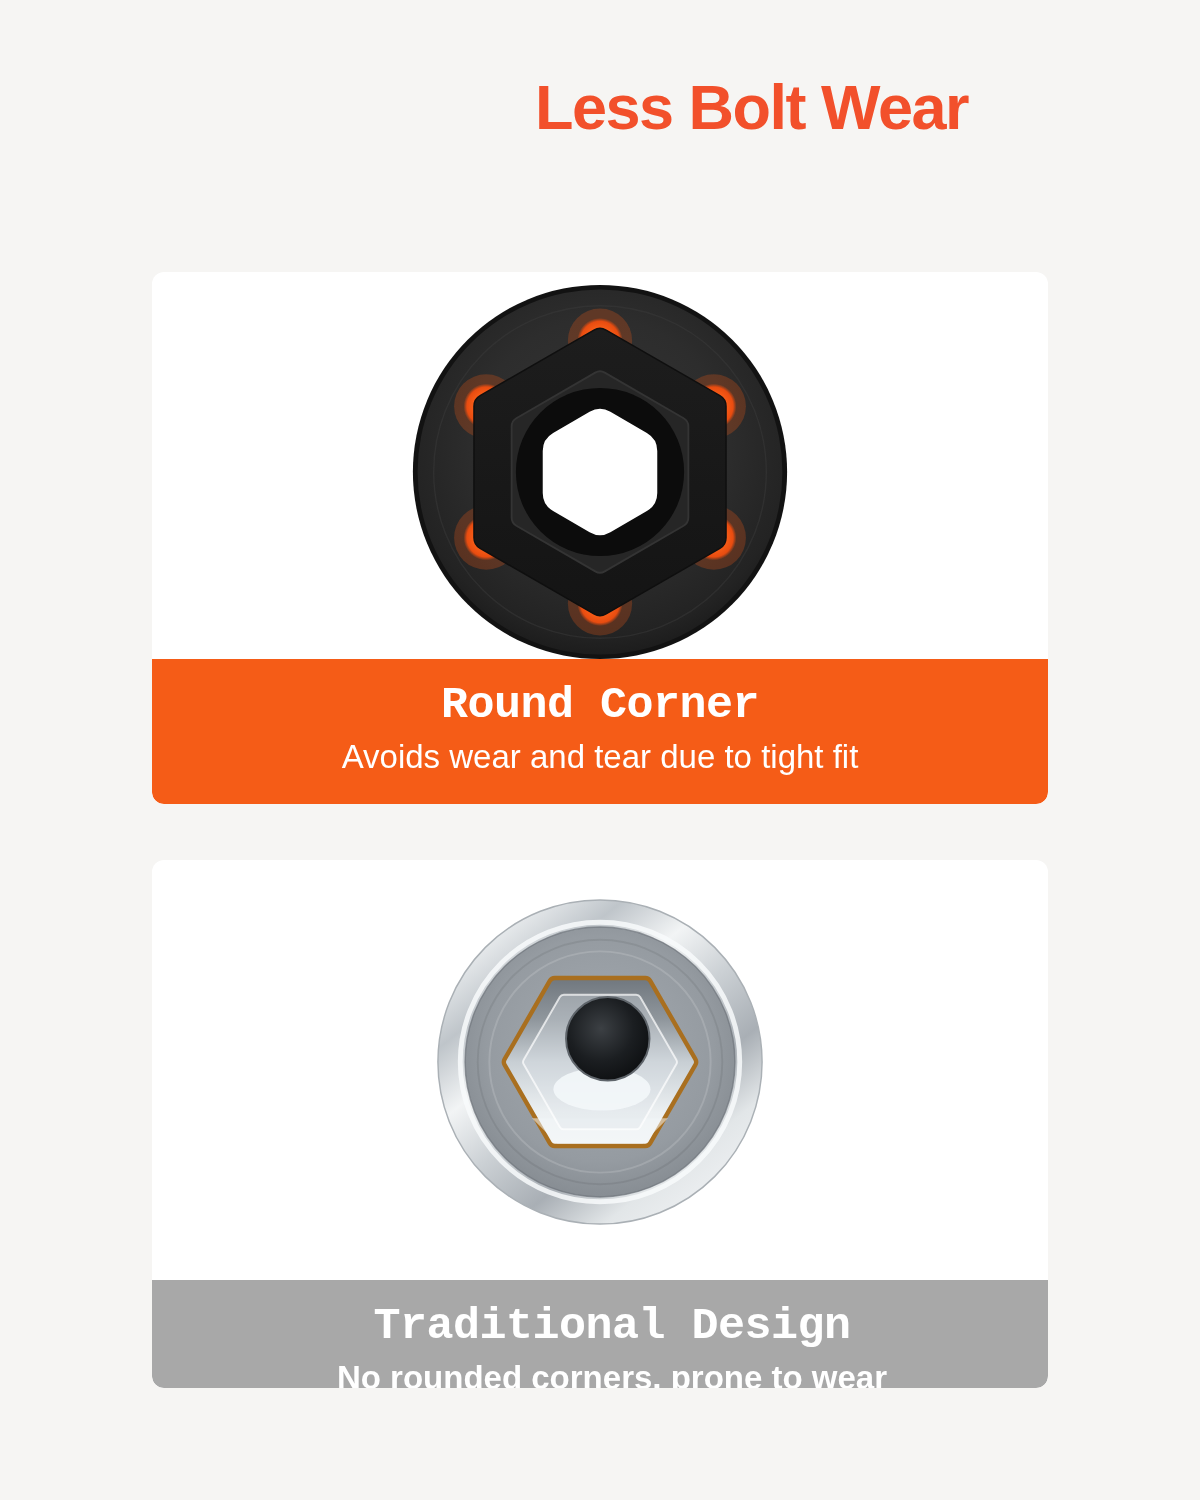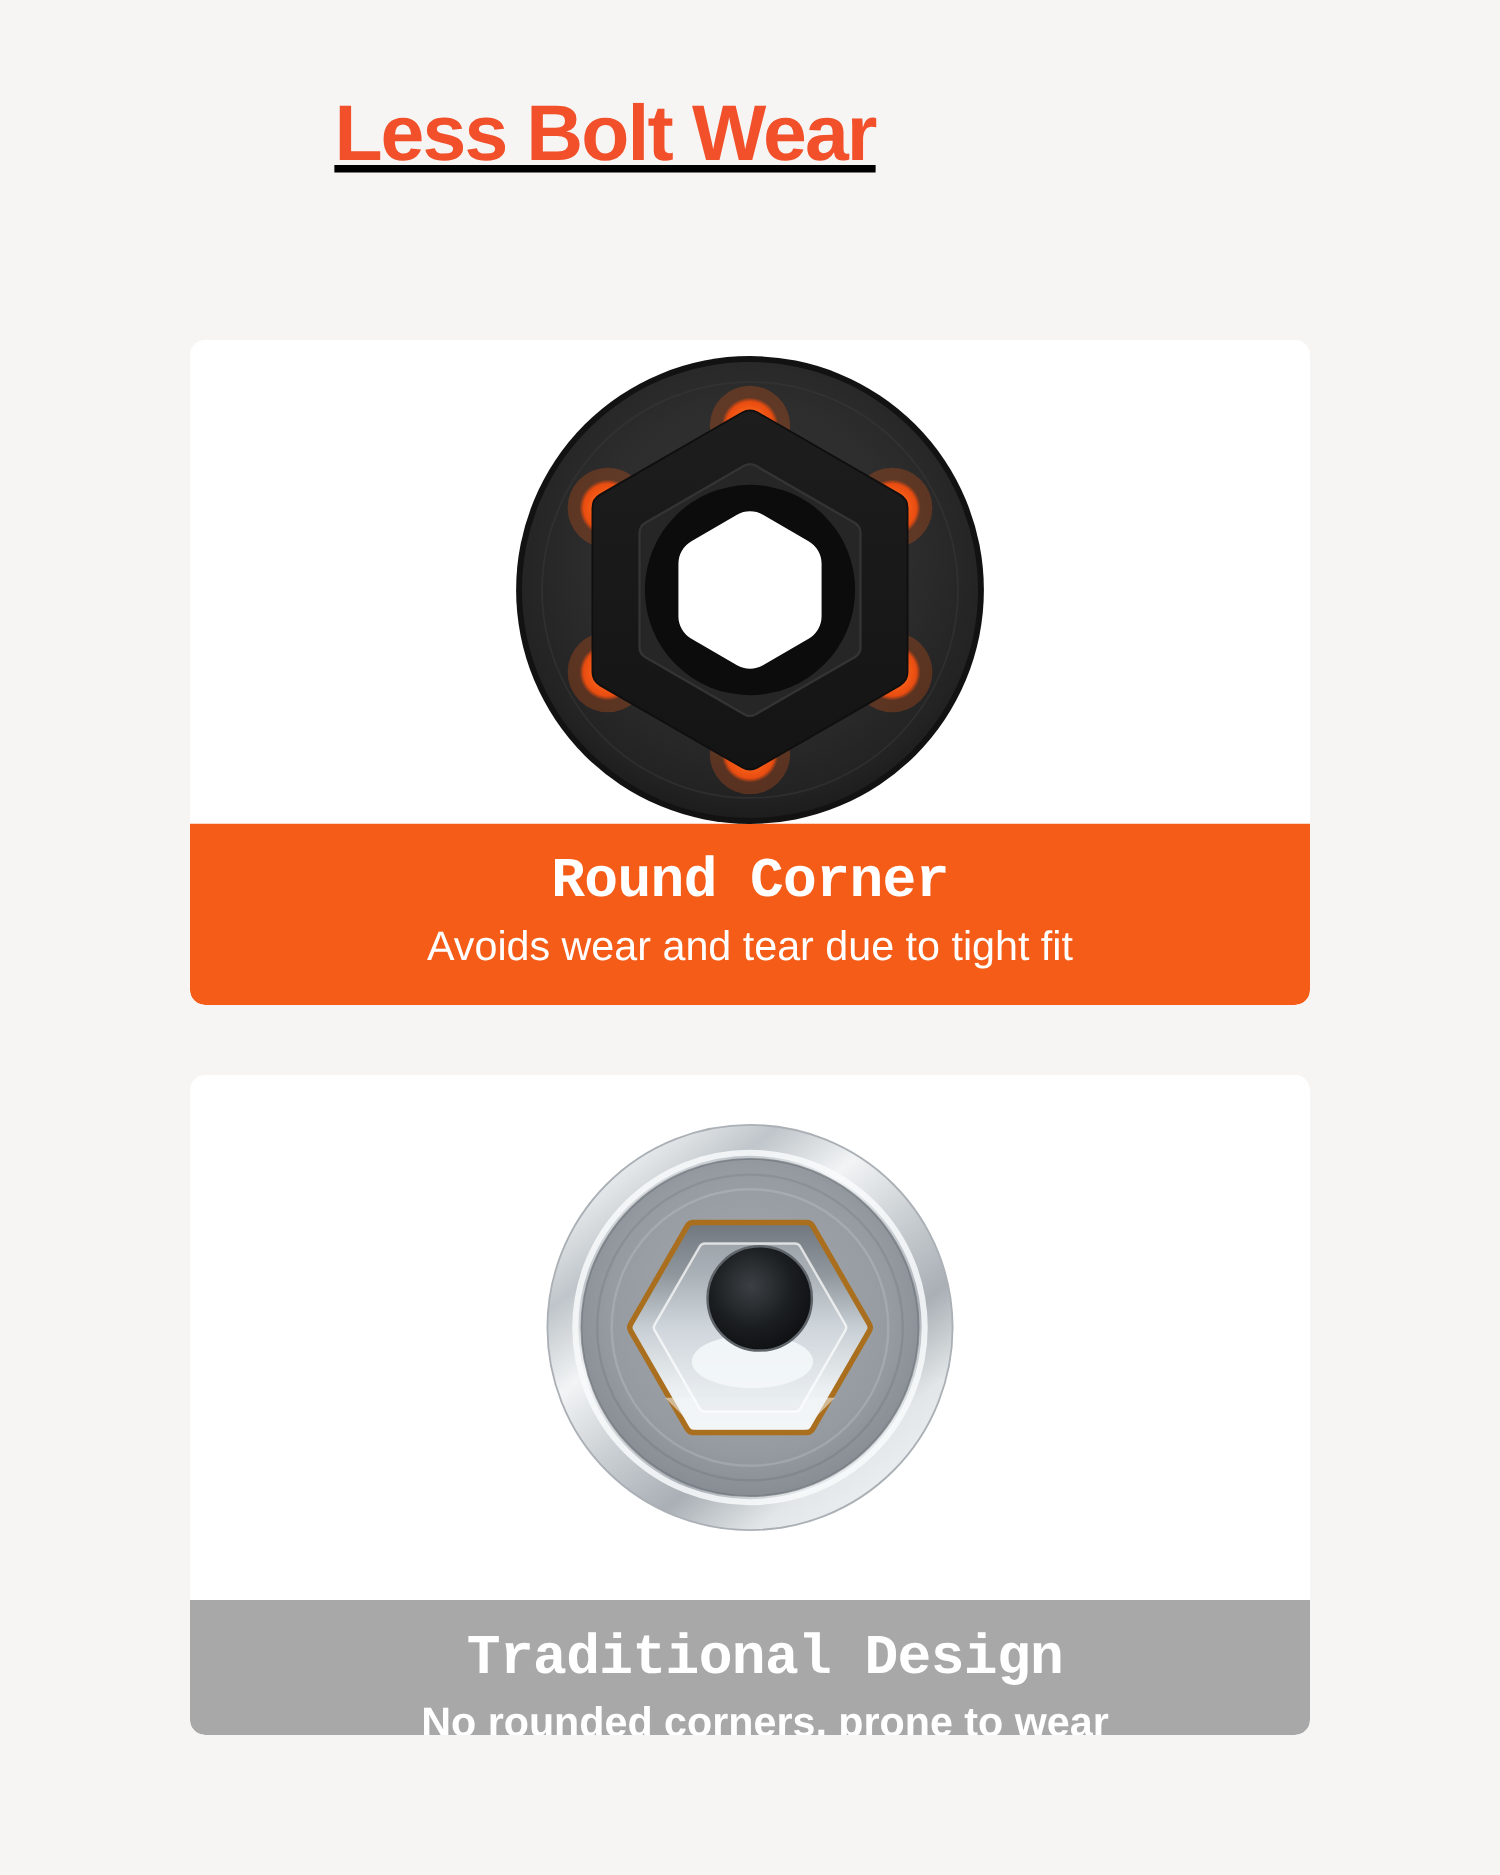--- a/index.html
+++ b/index.html
@@ -1,21 +1,21 @@
 <!DOCTYPE html>
 <html><head>
 <meta charset="utf-8">
 <style>
   html,body{margin:0;padding:0;}
   body{
     width:1200px;height:1500px;position:relative;
     font-family:"Liberation Sans","DejaVu Sans",sans-serif;
     background:#f6f5f3;overflow:hidden;
   }
-  .header{position:absolute;top:0;left:0;width:968px;text-align:center;text-decoration:underline;}
+  .header{position:absolute;top:0;left:0;width:968px;text-align:right;}
   .title{
     margin-top:74px;font-size:63px;font-weight:bold;letter-spacing:-1.5px;
     line-height:1.05;
   }
   .subtitle{margin-top:14px;font-size:37px;letter-spacing:-0.5px;}
   .card{
     position:absolute;left:152px;width:896px;background:#ffffff;
     border-radius:12px;overflow:hidden;
   }
   .card1{top:272px;height:532px;}

